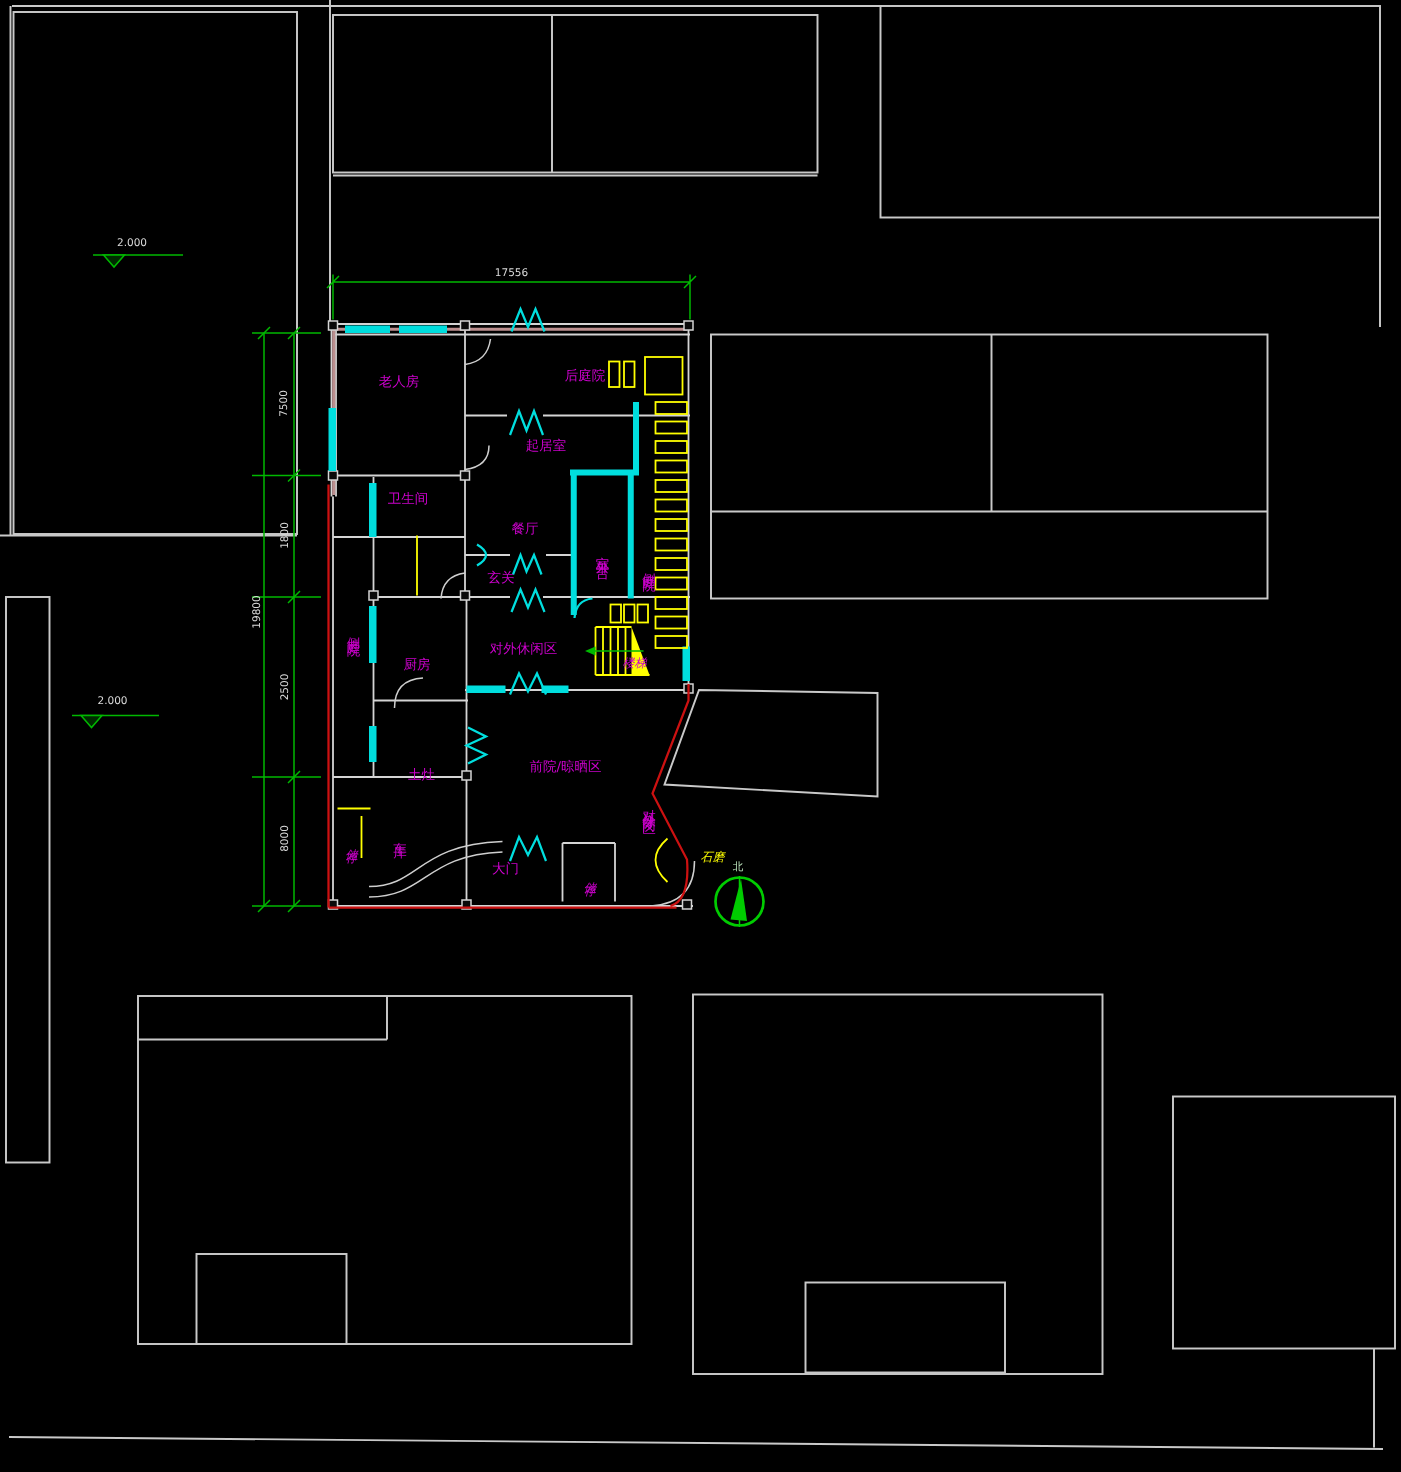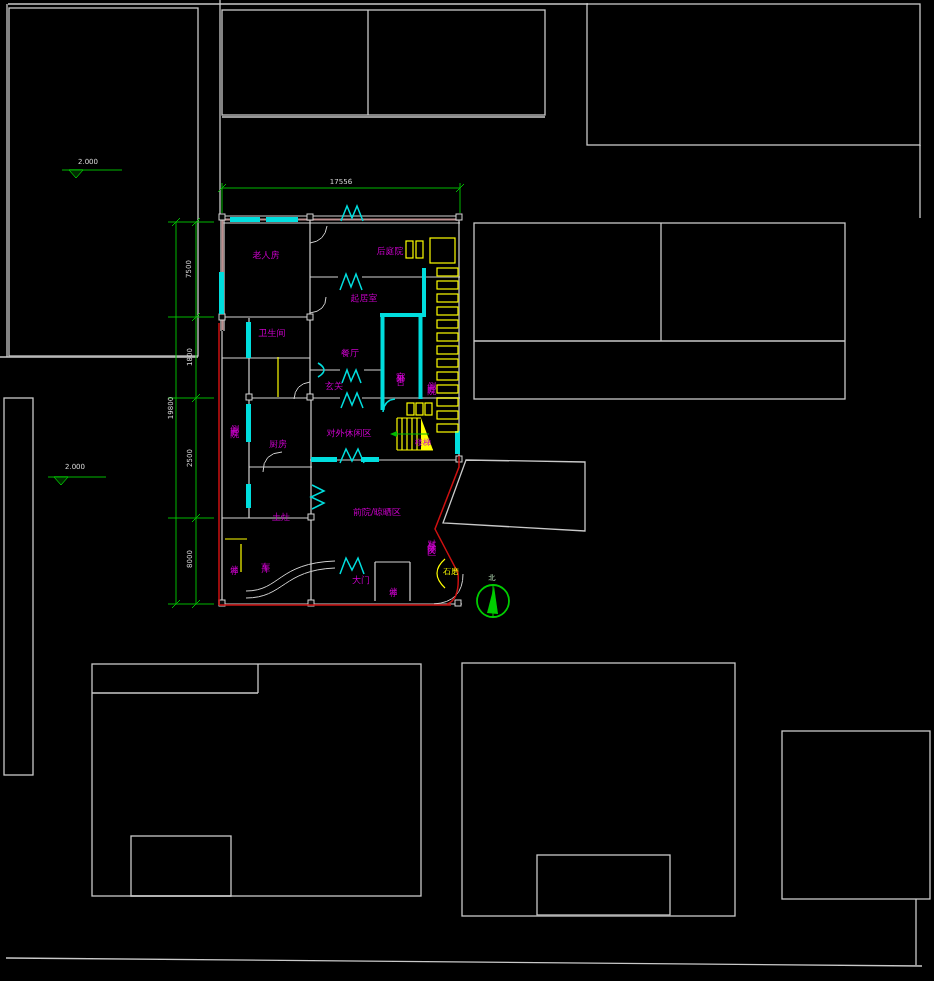--- a/index.html
+++ b/index.html
@@ -2,22 +2,22 @@
 <html><head>
 <meta charset="utf-8">
 <style>
   html,body{margin:0;padding:0;background:#000;}
   #canvas{position:relative;width:934px;height:981px;background:#000;overflow:hidden;
           font-family:"DejaVu Sans",sans-serif;}
   #canvas svg{position:absolute;left:0;top:0;}
   .lbl{position:absolute;transform:translate(-50%,-50%);color:#cc00cc;
        font:9px "DejaVu Sans",sans-serif;white-space:nowrap;line-height:1.05;}
   .v{writing-mode:vertical-rl;text-orientation:upright;letter-spacing:2px;}
-  .small{font-size:8px;}
-  .yellow{color:#ffff00;}
+  .small{font-size:8px;font-style:italic;}
+  .yellow{color:#ffff00;margin-left:24px;}
   .dim{color:#d9d9d9;font-size:7px;letter-spacing:0;}
   .rot{transform:translate(-50%,-50%) rotate(-90deg);}
   .north{color:#bfe8bf;font-size:7px;}
 </style>
 </head>
 <body>
 
 <div id="canvas">
 
 <svg width="934" height="981" viewBox="0 0 934 981">
@@ -187,21 +187,21 @@
 <div class="lbl v" style="left:234px;top:420px">侧庭院</div>
 <div class="lbl" style="left:334px;top:387px">玄关</div>
 <div class="lbl" style="left:349px;top:434px">对外休闲区</div>
 <div class="lbl" style="left:278px;top:445px">厨房</div>
 <div class="lbl small" style="left:423px;top:443px">楼梯</div>
 <div class="lbl" style="left:281px;top:518px">土灶</div>
 <div class="lbl" style="left:377px;top:513px">前院/晾晒区</div>
 <div class="lbl v" style="left:431px;top:537px">对外休闲区</div>
 <div class="lbl v small" style="left:233px;top:561px">储存</div>
 <div class="lbl v" style="left:265px;top:556px">车库</div>
-<div class="lbl" style="left:361px;top:581px">大门</div>
+<div class="lbl" style="left:337px;top:581px">大门</div>
 <div class="lbl v small" style="left:392px;top:583px">储存</div>
 <div class="lbl small yellow" style="left:451px;top:572px">石磨</div>
 
 <div class="lbl dim" style="left:341px;top:183px">17556</div>
 <div class="lbl dim rot" style="left:190px;top:269px">7500</div>
 <div class="lbl dim rot" style="left:191px;top:357px">1800</div>
 <div class="lbl dim rot" style="left:191px;top:458px">2500</div>
 <div class="lbl dim rot" style="left:191px;top:559px">8000</div>
 <div class="lbl dim rot" style="left:172px;top:408px">19800</div>
 

